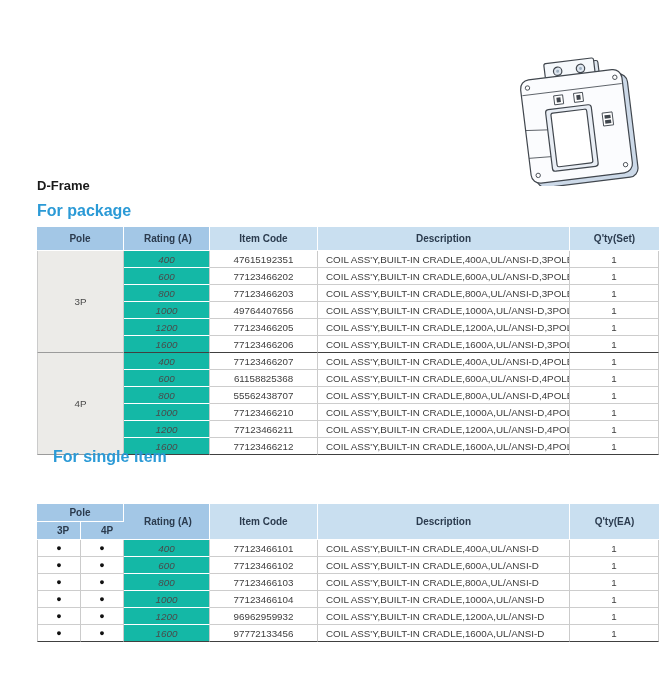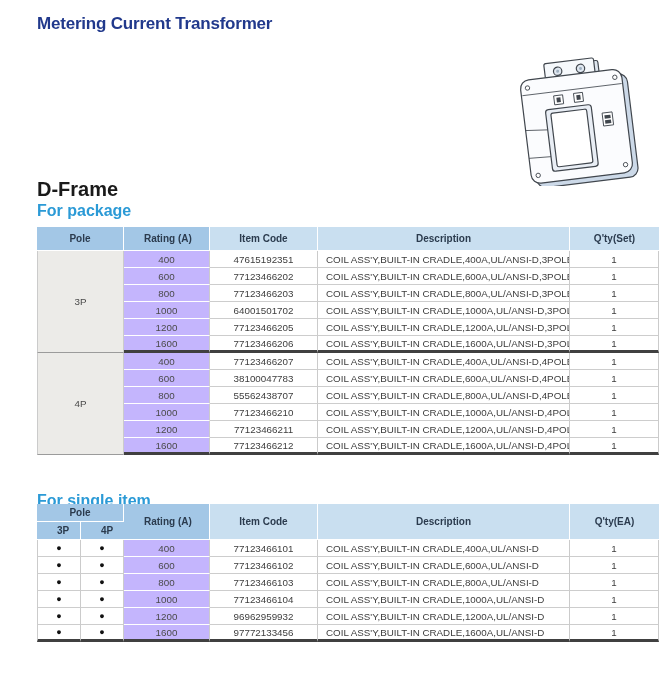--- a/index.html
+++ b/index.html
@@ -25,33 +25,33 @@
     position: absolute;
     left: 499px;
     top: 50px;
     width: 160px;
     height: 136px;
   }
   .section-title {
     position: absolute;
     left: 37px;
     top: 178px;
-    font-size: 20px;
+    font-size: 13px;
     font-weight: bold;
     color: #1a1a1a;
   }
   .sub-heading {
     position: absolute;
     left: 37px;
     font-size: 16px;
     font-weight: bold;
     color: #2b9ad6;
   }
   .sub-package { top: 202px; }
-  .sub-single  { top: 492px; }
+  .sub-single  { top: 448px; margin-left: 16px; }
 
   table {
     position: absolute;
     left: 37px;
     width: 622px;
     border-collapse: separate;
     border-spacing: 0;
     table-layout: fixed;
     font-size: 9.8px;
     color: #3d3d3d;
@@ -87,35 +87,35 @@
     overflow: hidden;
     vertical-align: middle;
   }
   .pole-cell {
     background: #ecebe8;
     color: #4a4a4a;
     border-left: 1px solid #cbcbcb;
     border-bottom: 1px solid #9b9b9b;
   }
   .rating-cell {
-    background: #c4b5fd;
+    background: #14b8a6;
     color: #4a4a4a;
     border-bottom-color: #ffffff;
+    font-style: italic;
   }
   .desc-cell { text-align: left; padding: 0 8px; }
   .bullet-cell { font-size: 9px; color: #111; }
   .bullet-first { border-left: 1px solid #cbcbcb; }
-  tr.group-end td, tr.last-row td { border-bottom: 3px solid #404040; }
+  tr.group-end td, tr.last-row td { border-bottom: 1px solid #404040; }
 </style>
 </head>
 <body>
 
 <div class="page">
 
-  <div class="title">Metering Current Transformer</div>
 
   <div class="illustration">
     <svg width="160" height="136" viewBox="0 0 160 136">
       <g transform="rotate(-7 80 72)" stroke="#40464d" stroke-width="1.2" stroke-linejoin="round" fill="none">
 
         <rect x="56" y="13" width="50" height="18" rx="2" fill="#dfe7f0"></rect>
         <rect x="52" y="10" width="50" height="18" rx="2" fill="#f6f9fc"></rect>
 
         <rect x="31" y="29" width="102" height="104" rx="9" fill="#ccd9e8"></rect>
 
@@ -191,21 +191,21 @@
           <td class="qty-cell">1</td>
         </tr>
         <tr>
           <td class="rating-cell">800</td>
           <td class="code-cell">77123466203</td>
           <td class="desc-cell">COIL ASS'Y,BUILT-IN CRADLE,800A,UL/ANSI-D,3POLES</td>
           <td class="qty-cell">1</td>
         </tr>
         <tr>
           <td class="rating-cell">1000</td>
-          <td class="code-cell">64001501702</td>
+          <td class="code-cell">49764407656</td>
           <td class="desc-cell">COIL ASS'Y,BUILT-IN CRADLE,1000A,UL/ANSI-D,3POLES</td>
           <td class="qty-cell">1</td>
         </tr>
         <tr>
           <td class="rating-cell">1200</td>
           <td class="code-cell">77123466205</td>
           <td class="desc-cell">COIL ASS'Y,BUILT-IN CRADLE,1200A,UL/ANSI-D,3POLES</td>
           <td class="qty-cell">1</td>
         </tr>
         <tr class="group-end">
@@ -216,21 +216,21 @@
         </tr>
         <tr>
           <td class="pole-cell" rowspan="6">4P</td>
           <td class="rating-cell">400</td>
           <td class="code-cell">77123466207</td>
           <td class="desc-cell">COIL ASS'Y,BUILT-IN CRADLE,400A,UL/ANSI-D,4POLES</td>
           <td class="qty-cell">1</td>
         </tr>
         <tr>
           <td class="rating-cell">600</td>
-          <td class="code-cell">38100047783</td>
+          <td class="code-cell">61158825368</td>
           <td class="desc-cell">COIL ASS'Y,BUILT-IN CRADLE,600A,UL/ANSI-D,4POLES</td>
           <td class="qty-cell">1</td>
         </tr>
         <tr>
           <td class="rating-cell">800</td>
           <td class="code-cell">55562438707</td>
           <td class="desc-cell">COIL ASS'Y,BUILT-IN CRADLE,800A,UL/ANSI-D,4POLES</td>
           <td class="qty-cell">1</td>
         </tr>
         <tr>

